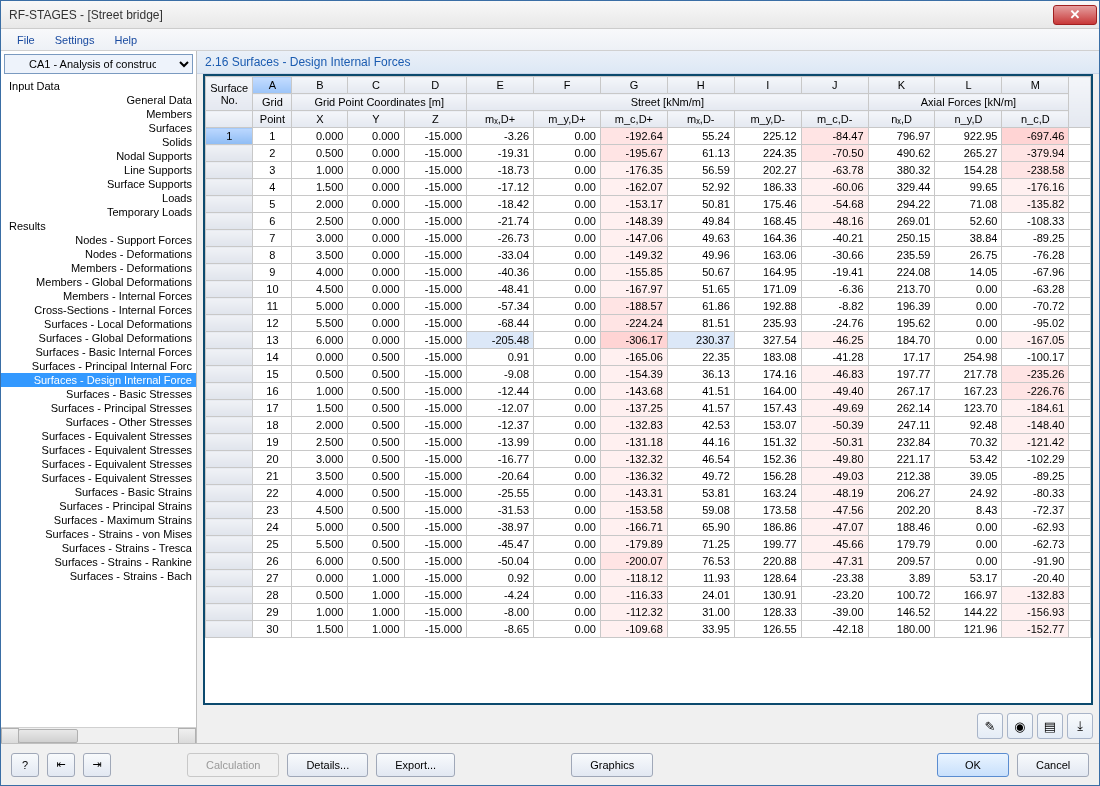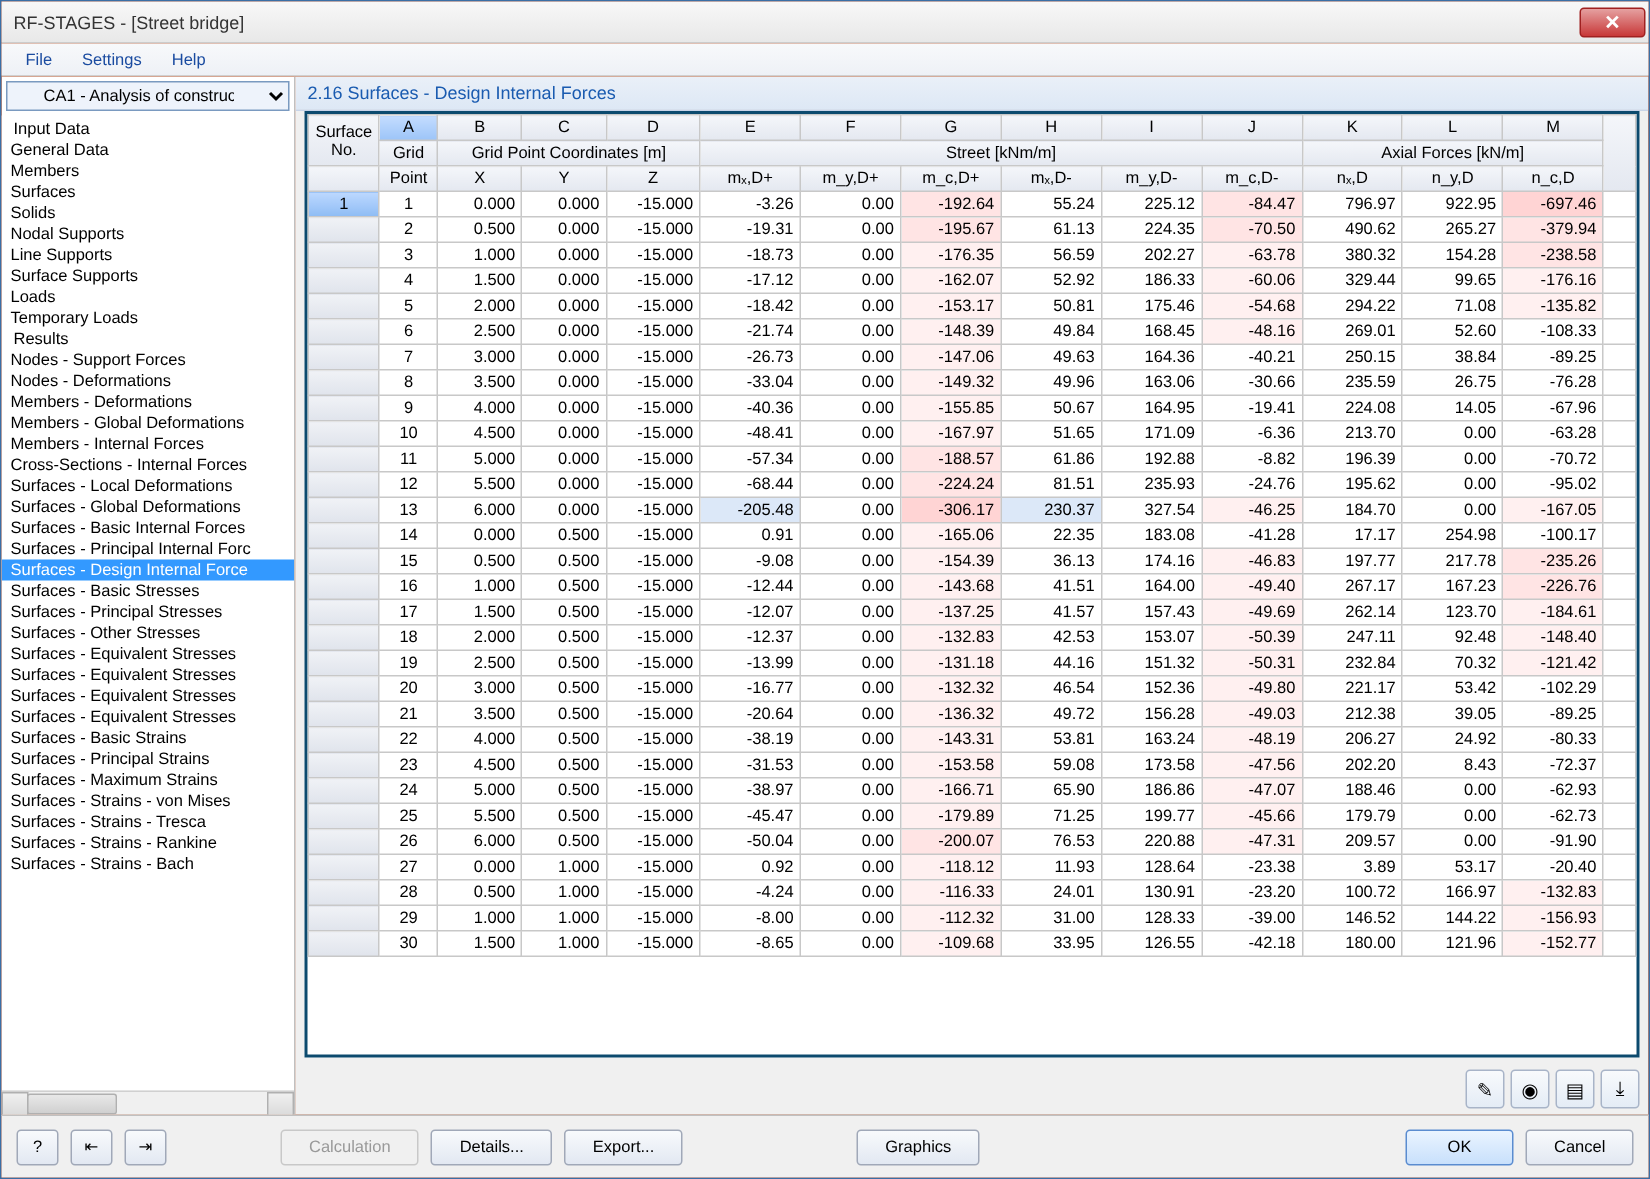--- a/index.html
+++ b/index.html
@@ -8,21 +8,21 @@
 .titlebar { height: 28px; background: linear-gradient(to bottom, #f8f8f8, #e8e8e8); display: flex; align-items: center; padding: 0 2px 0 8px; border-bottom: 1px solid #ccc; }
 .title-text { flex: 1; font-size: 12px; color: #333; }
 .close-btn { width: 44px; height: 20px; background: linear-gradient(to bottom, #e5a0a0, #c83838); border: 1px solid #a02020; border-radius: 3px; color: #fff; display: flex; align-items: center; justify-content: center; font-weight: bold; font-size: 13px; cursor: pointer; }
 .menubar { height: 22px; background: linear-gradient(to bottom, #f8f9fb, #eef1f6); display: flex; align-items: center; padding: 0 8px; border-bottom: 1px solid #d0d0d0; gap: 4px; }
 .menubar span { padding: 2px 8px; color: #1a4ba0; cursor: pointer; }
 .content { flex: 1; display: flex; overflow: hidden; }
 .left-panel { width: 196px; display: flex; flex-direction: column; border-right: 1px solid #c0c0c0; background: #fff; }
 .combo { margin: 3px; height: 20px; border: 1px solid #7a9ac0; background: #eef3fb; font-size: 11px; padding: 1px 20px; }
 .tree { flex: 1; overflow: hidden; background: #fff; font-size: 11px; color: #000; padding: 2px 0; }
 .tree-item { padding: 1px 4px 1px 8px; white-space: nowrap; overflow: hidden; text-overflow: ellipsis; cursor: pointer; }
-.tree-item.lvl1 { padding-left: 6px; }
+.tree-item.lvl1 { padding-left: 20px; text-align: right; }
 .tree-item.sel { background: #3399ff; color: #fff; }
 .tree-item.hdr { font-weight: normal; }
 .tree-scroll { height: 16px; background: #f0f0f0; border-top: 1px solid #d0d0d0; position: relative; }
 .tree-scroll::before, .tree-scroll::after { content: ""; position: absolute; top: 0; width: 16px; height: 16px; background: linear-gradient(to bottom, #f0f0f0, #d8d8d8); border: 1px solid #b0b0b0; }
 .tree-scroll::before { left: 0; }
 .tree-scroll::after { right: 0; }
 .tree-scroll-thumb { position: absolute; left: 17px; width: 60px; height: 14px; top: 1px; background: linear-gradient(to bottom, #e8e8e8, #d0d0d0); border: 1px solid #b0b0b0; border-radius: 2px; }
 .right-panel { flex: 1; display: flex; flex-direction: column; background: #f0f0f0; overflow: hidden; }
 .section-title { padding: 4px 8px; color: #1a5bb0; font-size: 12px; background: linear-gradient(to bottom, #eaf0f8, #dde8f5); border-bottom: 1px solid #c8d4e8; }
 .stage-row { display: flex; gap: 10px; padding: 6px 8px 10px 8px; align-items: flex-end; }
@@ -529,21 +529,21 @@
                   <td>39.05</td>
                   <td class="">-89.25</td>
                   <td></td>
                 </tr>
                 <tr>
                   <td class="rowh"></td>
                   <td class="c">22</td>
                   <td>4.000</td>
                   <td>0.500</td>
                   <td>-15.000</td>
-                  <td class="">-38.19</td>
+                  <td class="">-25.55</td>
                   <td>0.00</td>
                   <td class="hl3">-143.31</td>
                   <td class="">53.81</td>
                   <td>163.24</td>
                   <td class="hl3">-48.19</td>
                   <td>206.27</td>
                   <td>24.92</td>
                   <td class="">-80.33</td>
                   <td></td>
                 </tr>

